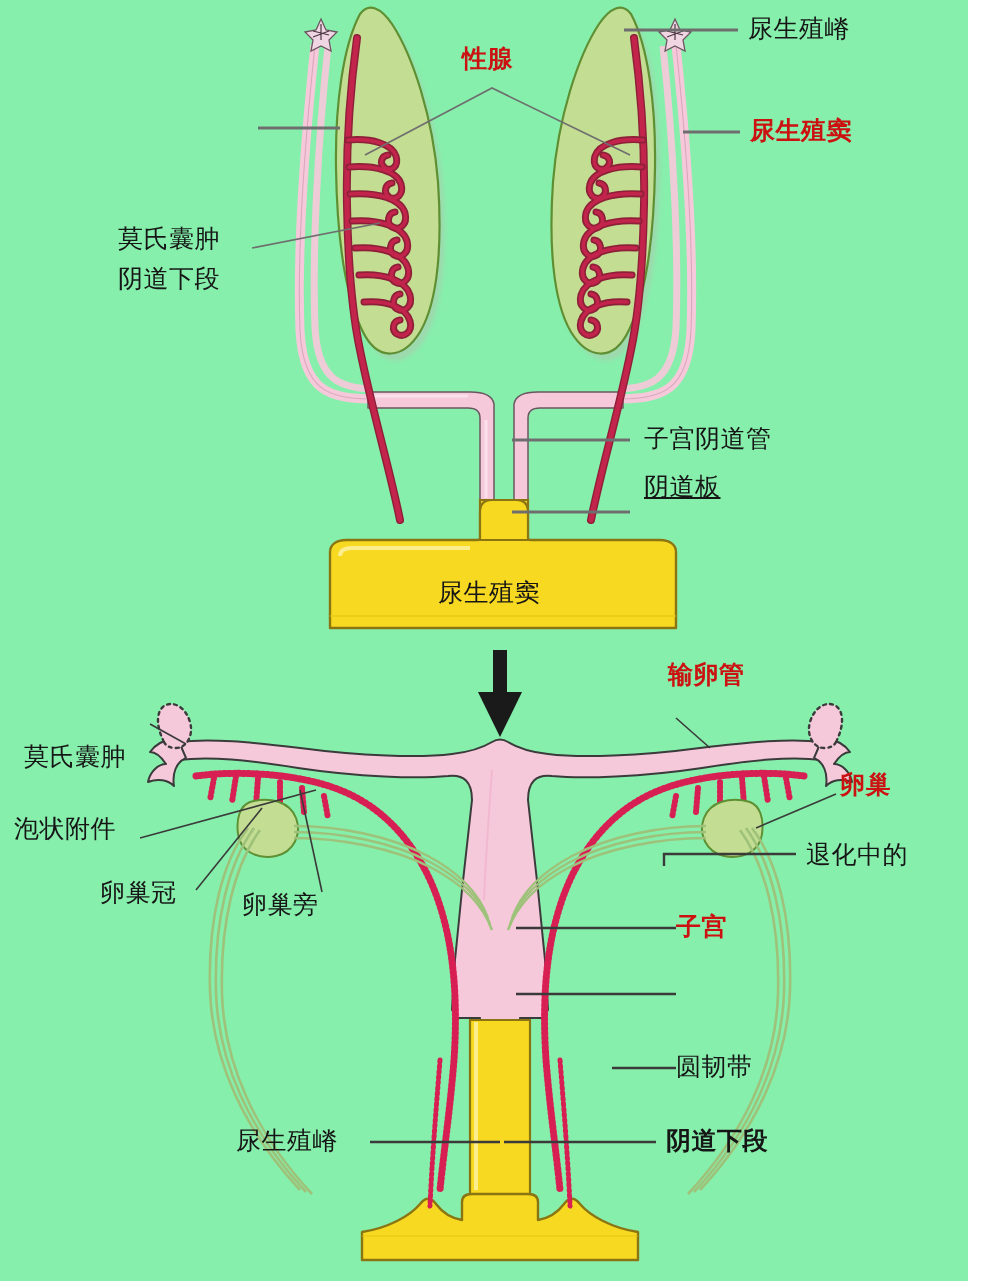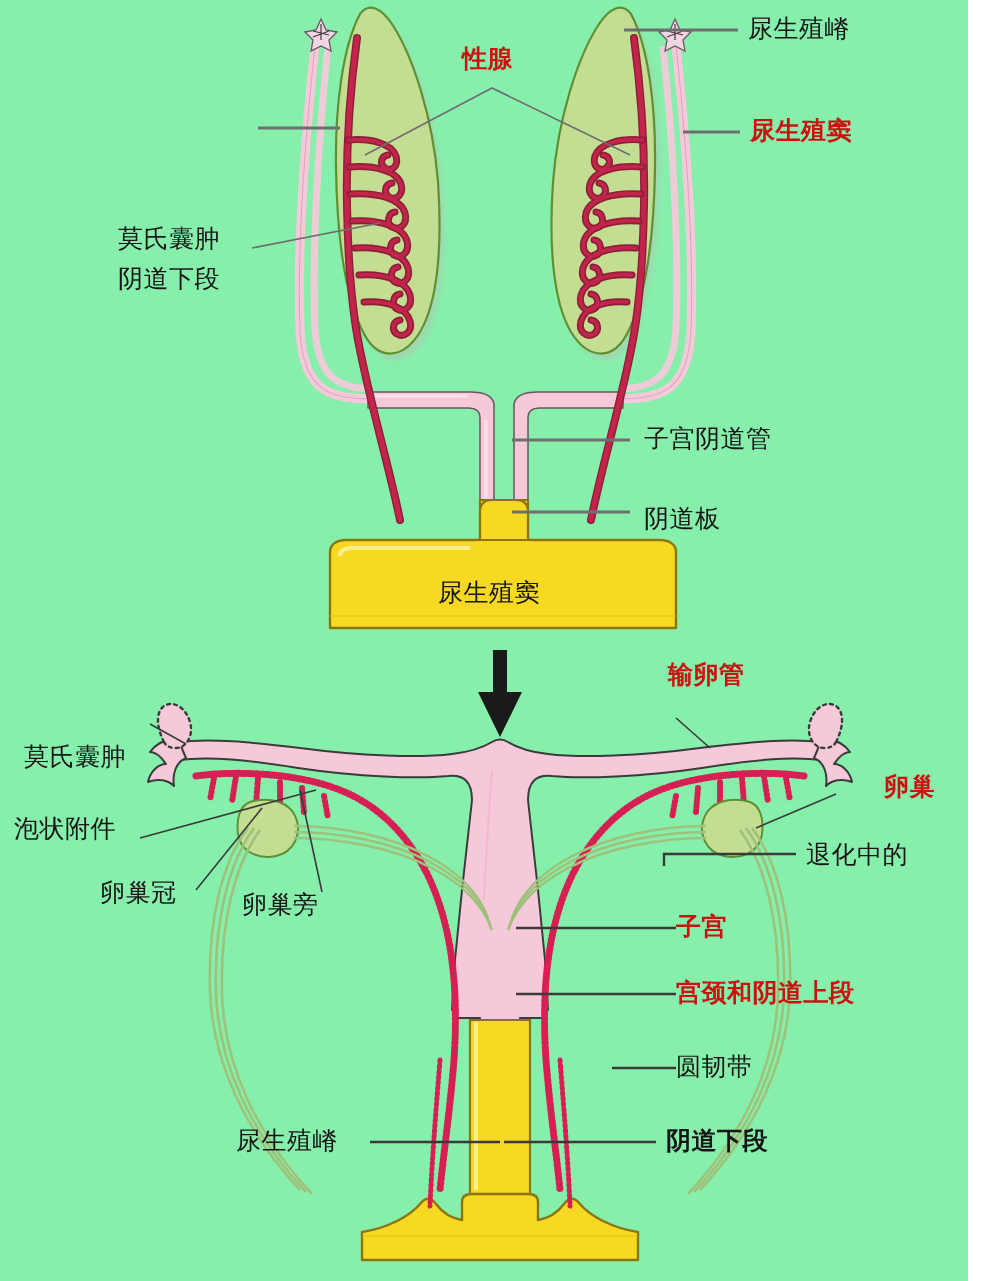--- a/index.html
+++ b/index.html
@@ -336,41 +336,40 @@
   <div class="lbl red" style="left:462px; top:44px;">性腺</div>
 
 
   <div class="lbl red" style="left:750px; top:116px;">尿生殖窦</div>
 
   <div class="lbl two-line" style="left:118px; top:222px;">莫氏囊肿</div>
   <div class="lbl two-line" style="left:118px; top:262px;">阴道下段</div>
 
   <div class="lbl" style="left:644px; top:424px;">子宫阴道管</div>
 
-  <div class="lbl" style="left:644px; top:504px;">阴道板</div>
+  <div class="lbl" style="left:644px; top:472px;text-decoration:underline;">阴道板</div>
 
   <div class="lbl" style="left:438px; top:578px;">尿生殖窦</div>
 
   <div class="lbl" style="left:24px; top:742px;">莫氏囊肿</div>
 
   <div class="lbl" style="left:14px; top:814px;">泡状附件</div>
 
   <div class="lbl" style="left:100px; top:878px;">卵巢冠</div>
 
   <div class="lbl" style="left:242px; top:890px;">卵巢旁</div>
 
   <div class="lbl red" style="left:668px; top:660px;">输卵管</div>
 
-  <div class="lbl red" style="left:884px; top:772px;">卵巢</div>
+  <div class="lbl red" style="left:840px; top:772px;font-family:Liberation Mono, monospace;">卵巢</div>
 
   <div class="lbl" style="left:806px; top:840px;">退化中的</div>
 
   <div class="lbl red" style="left:676px; top:912px;">子宫</div>
 
-  <div class="lbl red" style="left:676px; top:978px;">宫颈和阴道上段</div>
 
   <div class="lbl" style="left:676px; top:1052px;">圆韧带</div>
 
   <div class="lbl" style="left:236px; top:1126px;">尿生殖嵴</div>
 
   <div class="lbl" style="left:666px; top:1126px;font-weight:bold;">阴道下段</div>
 
 </div>
 
 </body></html>

